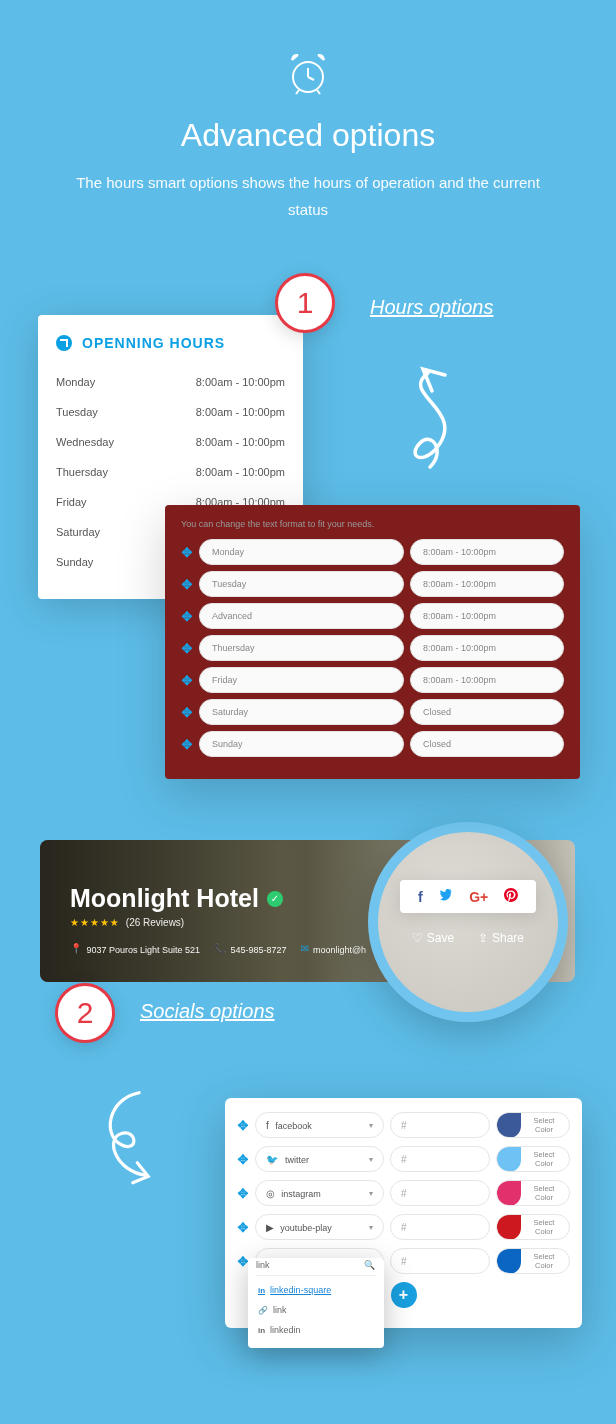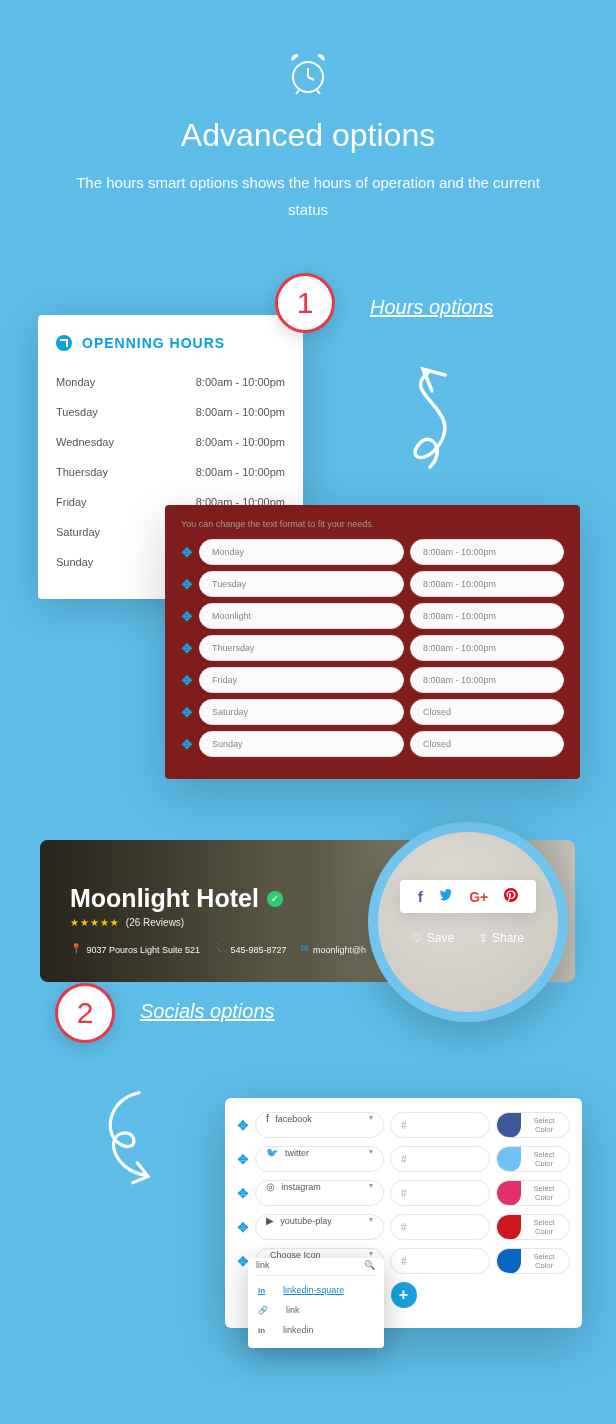--- a/index.html
+++ b/index.html
@@ -130,21 +130,21 @@
   .socials-card {
     position: absolute; top: 1098px; left: 225px; width: 357px;
     background: #fff; border-radius: 6px; padding: 14px 12px 20px 12px;
     box-shadow: 0 15px 50px rgba(0,0,0,.22);
     z-index: 12;
   }
   .srow { display: flex; align-items: center; gap: 6px; margin-bottom: 8px; }
   .srow .move-handle { width: 12px; }
   .sel-icon {
     flex: 1.1; height: 26px; border: 1px solid #e5e5e5; border-radius: 14px;
-    display: flex; align-items: flex-start; justify-content: space-between;
+    display: flex; align-items: center; justify-content: space-between;
     padding: 0 10px; font-size: 9px; color: #555; gap: 32px;
   }
   .sel-icon .ico { font-size: 10px; color: #555; margin-right: 4px; }
   .sel-icon .chev { font-size: 8px; color: #999; }
   .url-pill {
     flex: .8; height: 26px; border: 1px solid #e5e5e5; border-radius: 14px;
     display: flex; align-items: center; padding: 0 10px; font-size: 10px; color: #aaa;
   }
   .color-chip {
     width: 74px; height: 26px; border: 1px solid #e5e5e5; border-radius: 14px;
@@ -159,21 +159,21 @@
     margin: 6px auto 0 auto;
   }
 
   
   .icon-dd {
     position: absolute; top: 1258px; left: 248px; width: 136px;
     background: #fff; border-radius: 4px; box-shadow: 0 8px 30px rgba(0,0,0,.25);
     z-index: 30; padding: 0 8px 8px 8px; font-size: 9px; color: #666;
   }
   .icon-dd .search-row { display: flex; justify-content: space-between; border-bottom: 1px solid #eee; padding: 2px 0 5px 0; margin-bottom: 4px; }
-  .icon-dd .opt { padding: 5px 2px; display: flex; align-items: center; gap: 18px; }
+  .icon-dd .opt { padding: 5px 2px; display: flex; align-items: center; gap: 5px; }
   .icon-dd .opt.sel { color: #1a84d6; text-decoration: underline; }
 
 </style>
 </head>
 <body>
 
 <div class="container">
 
   <div class="hero">
     <span class="clock-icon">
@@ -248,21 +248,21 @@
           <span class="pill day">Monday</span>
           <span class="pill time">8:00am - 10:00pm</span>
         </div>
         <div class="edit-row">
           <span class="move-handle">✥</span>
           <span class="pill day">Tuesday</span>
           <span class="pill time">8:00am - 10:00pm</span>
         </div>
         <div class="edit-row">
           <span class="move-handle">✥</span>
-          <span class="pill day">Moonlight</span>
+          <span class="pill day">Advanced</span>
           <span class="pill time">8:00am - 10:00pm</span>
         </div>
         <div class="edit-row">
           <span class="move-handle">✥</span>
           <span class="pill day">Thuersday</span>
           <span class="pill time">8:00am - 10:00pm</span>
         </div>
         <div class="edit-row">
           <span class="move-handle">✥</span>
           <span class="pill day">Friday</span>

